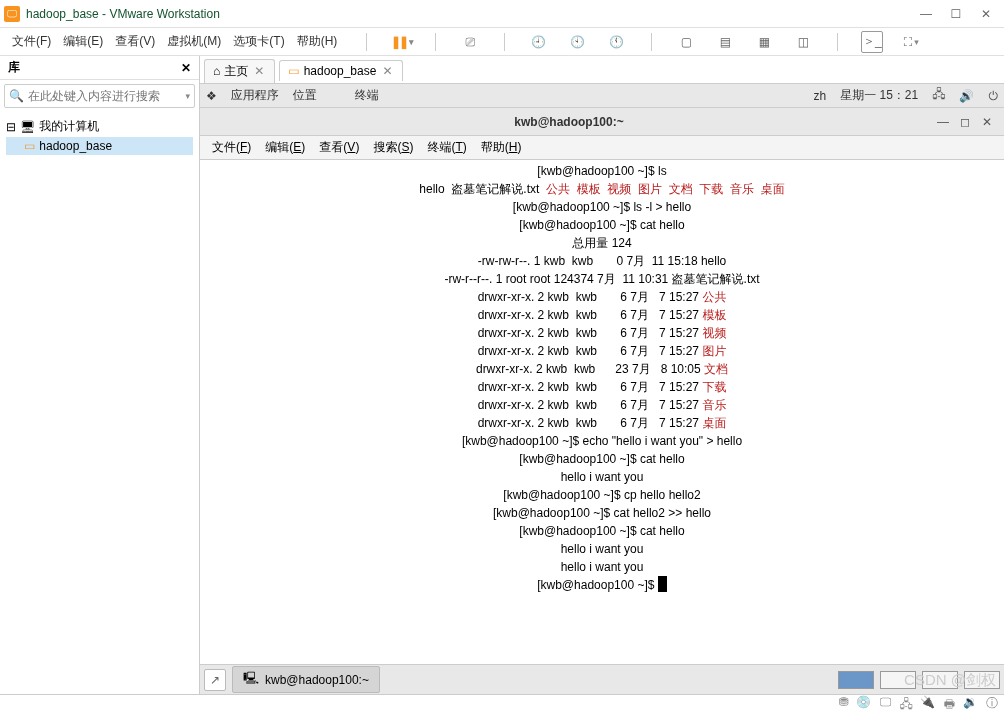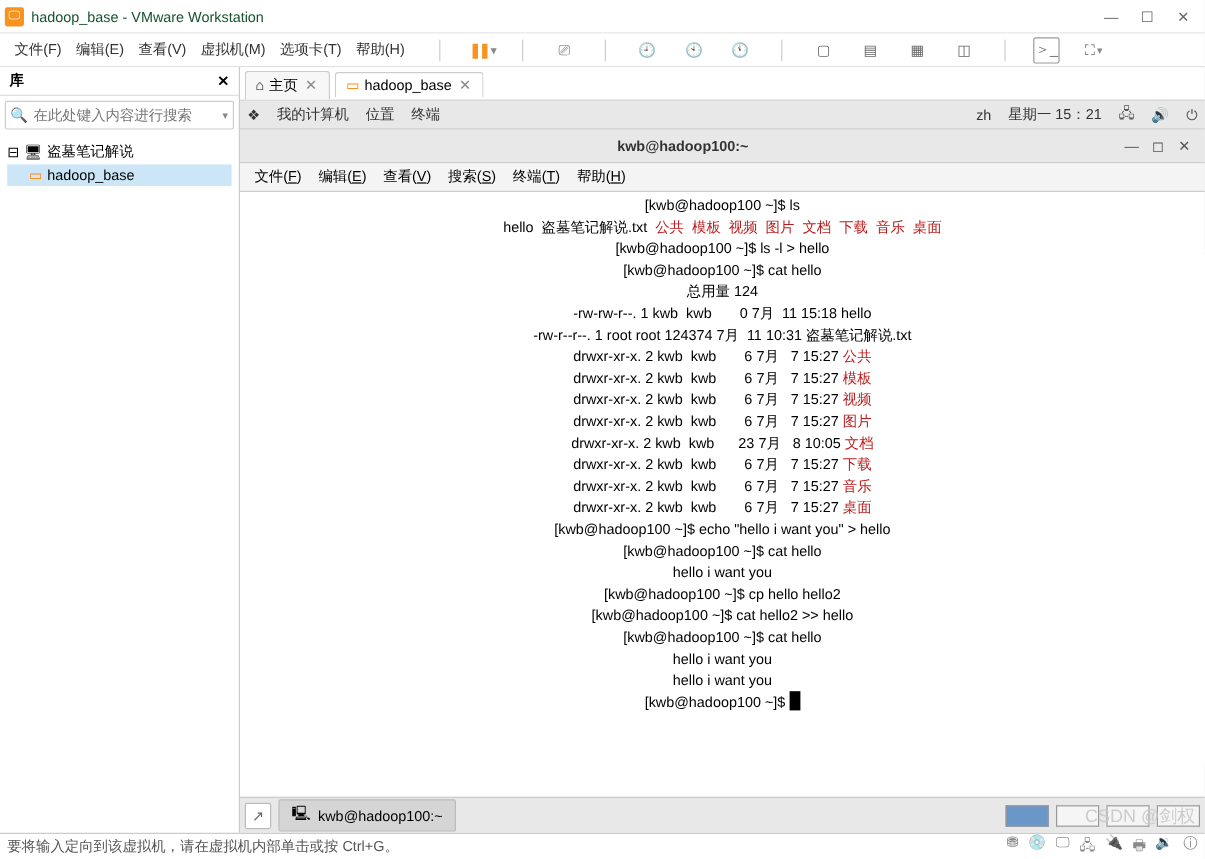--- a/index.html
+++ b/index.html
@@ -93,21 +93,21 @@
     </div>
     <div class="search-row">
       <span style="color:#888;margin-right:4px">🔍</span>
       <input placeholder="在此处键入内容进行搜索" style="">
       <span class="dd">▾</span>
     </div>
     <div class="tree">
       <div class="tree-row">
         <span>⊟</span>
         <span>🖥</span>
-        <span>盗墓笔记解说</span>
+        <span>我的计算机</span>
       </div>
       <div class="tree-row tree-indent selected">
         <span style="color:#f7931e">▭</span>
         <span>hadoop_base</span>
       </div>
     </div>
   </div>
 
   <div class="content">
     <div class="tabs-row" id="tabs-row">
@@ -118,21 +118,21 @@
         </div>
         <div class="tab active">
           <span style="color: rgb(247, 147, 30);">▭</span>
           <span>hadoop_base</span>
           <span class="tab-close">✕</span>
         </div>
       </div>
 
     <div class="gnome-bar">
       <span>❖</span>
-      <span id="gmenus"><span style="margin-right: 14px;">我的计算机</span><span style="margin-right: 14px;">位置</span><span style="margin-right: 14px;">终端</span></span>
+      <span id="gmenus"><span style="margin-right: 14px;">应用程序</span><span style="margin-right: 14px;">位置</span><span style="margin-right: 14px; margin-left: 24px;">终端</span></span>
       <span class="spacer"></span>
       <span>zh</span>
       <span>星期一 15：21</span>
       <span class="gnome-ico">🖧</span>
       <span class="gnome-ico">🔊</span>
       <span class="gnome-ico">⏻</span>
     </div>
 
     <div class="term-titlebar">
       <span class="term-title">kwb@hadoop100:~</span>
@@ -161,21 +161,20 @@
       <span class="task-spacer"></span>
       <span class="ws-cell active"></span>
       <span class="ws-cell"></span>
       <span class="ws-cell"></span>
       <span class="ws-cell"></span>
     </div>
   </div>
 </div>
 
 <div class="statusbar">
-  <span>要将输入定向到该虚拟机，请在虚拟机内部单击或按 Ctrl+G。</span>
   <div class="status-icons">
     <span>⛃</span>
     <span>💿</span>
     <span>🖵</span>
     <span>🖧</span>
     <span>🔌</span>
     <span>🖶</span>
     <span>🔉</span>
     <span>ⓘ</span>
   </div>

